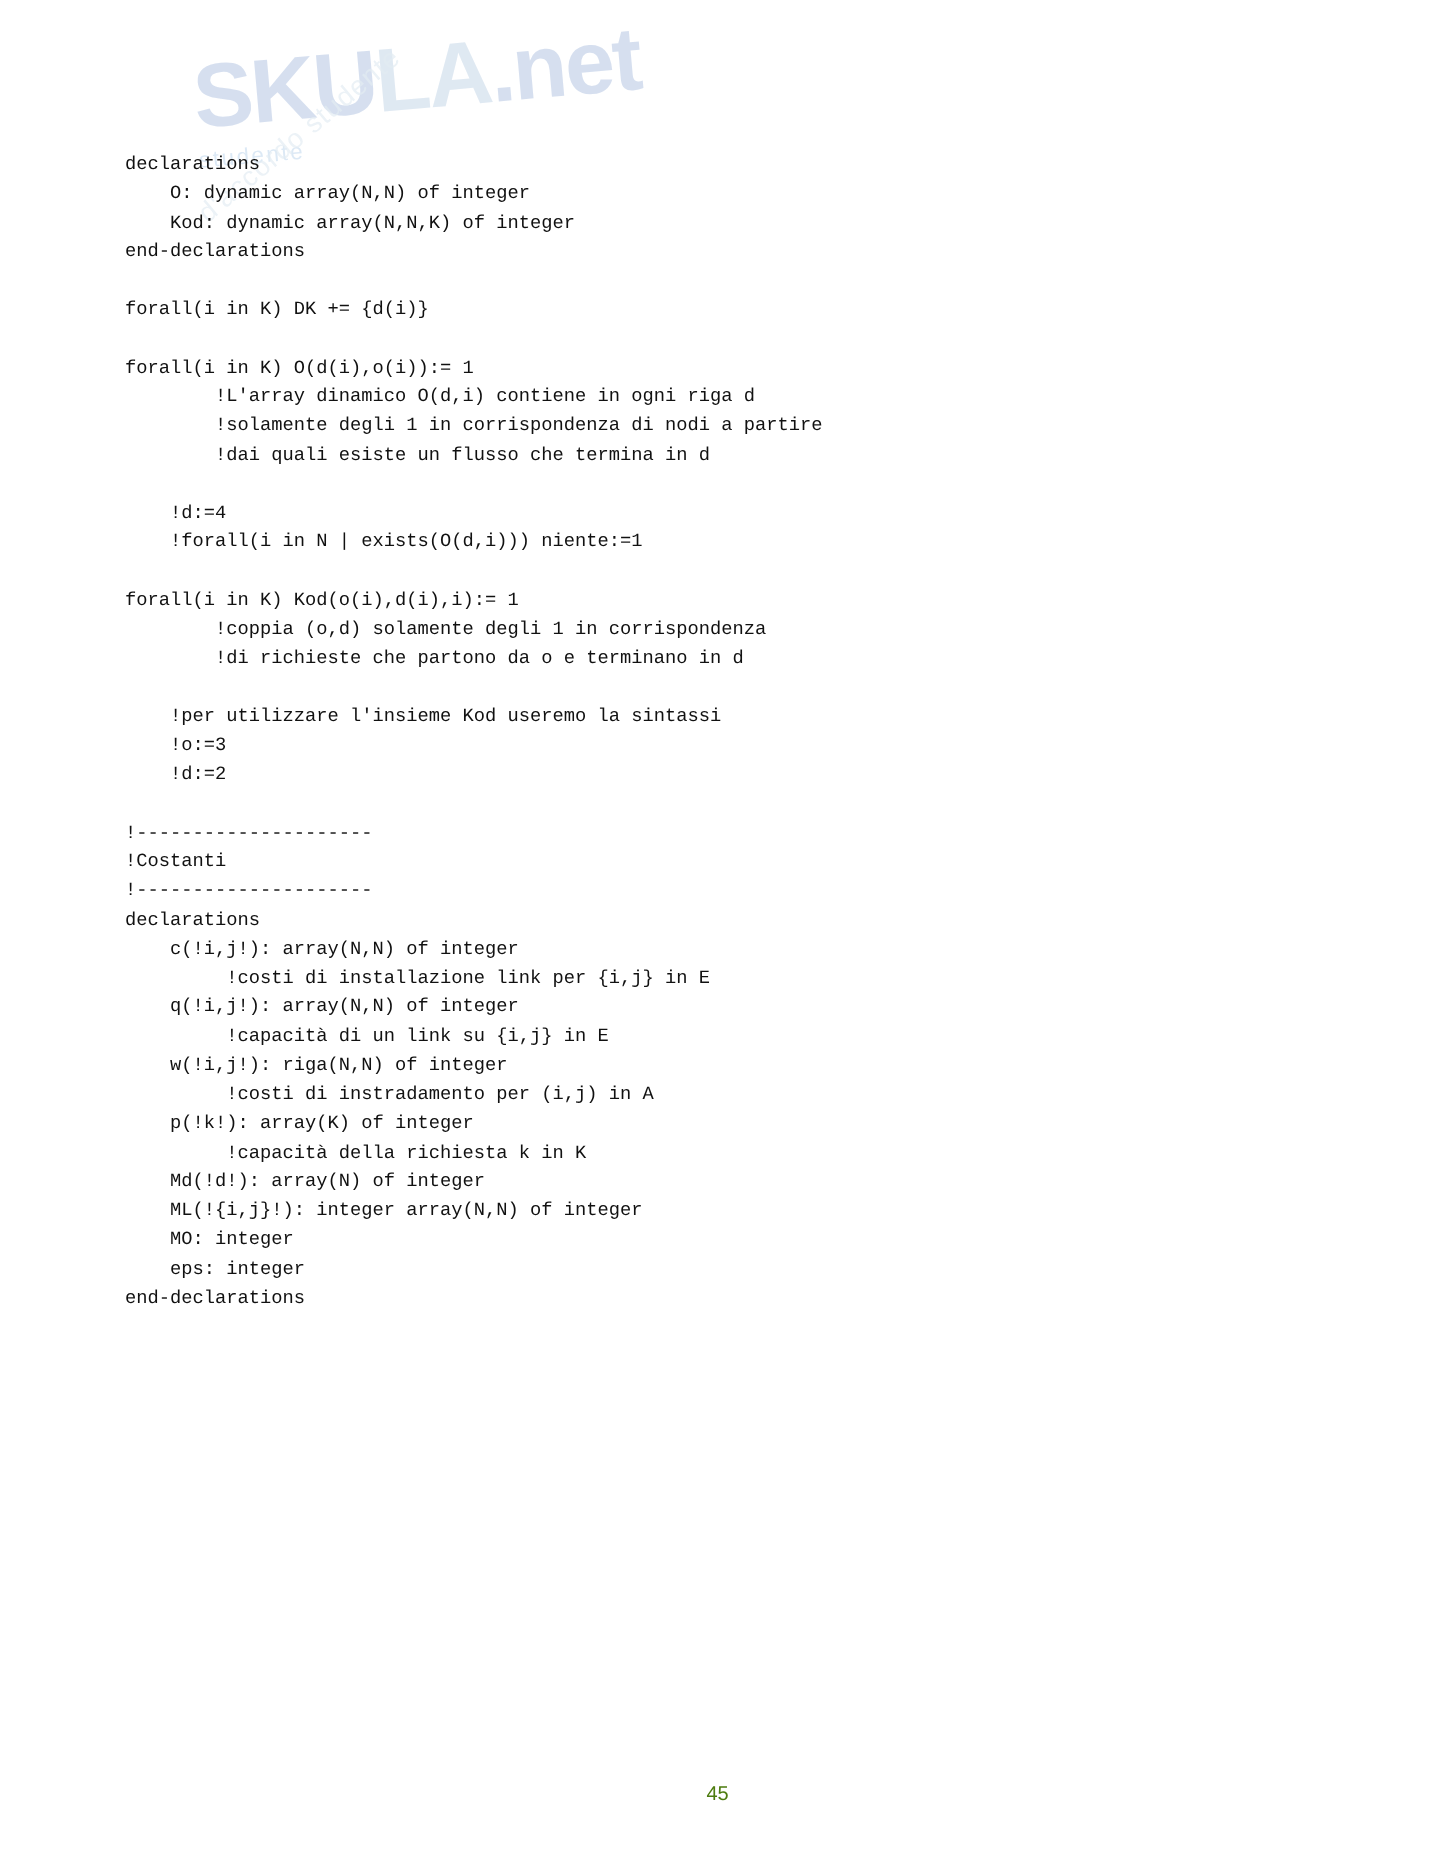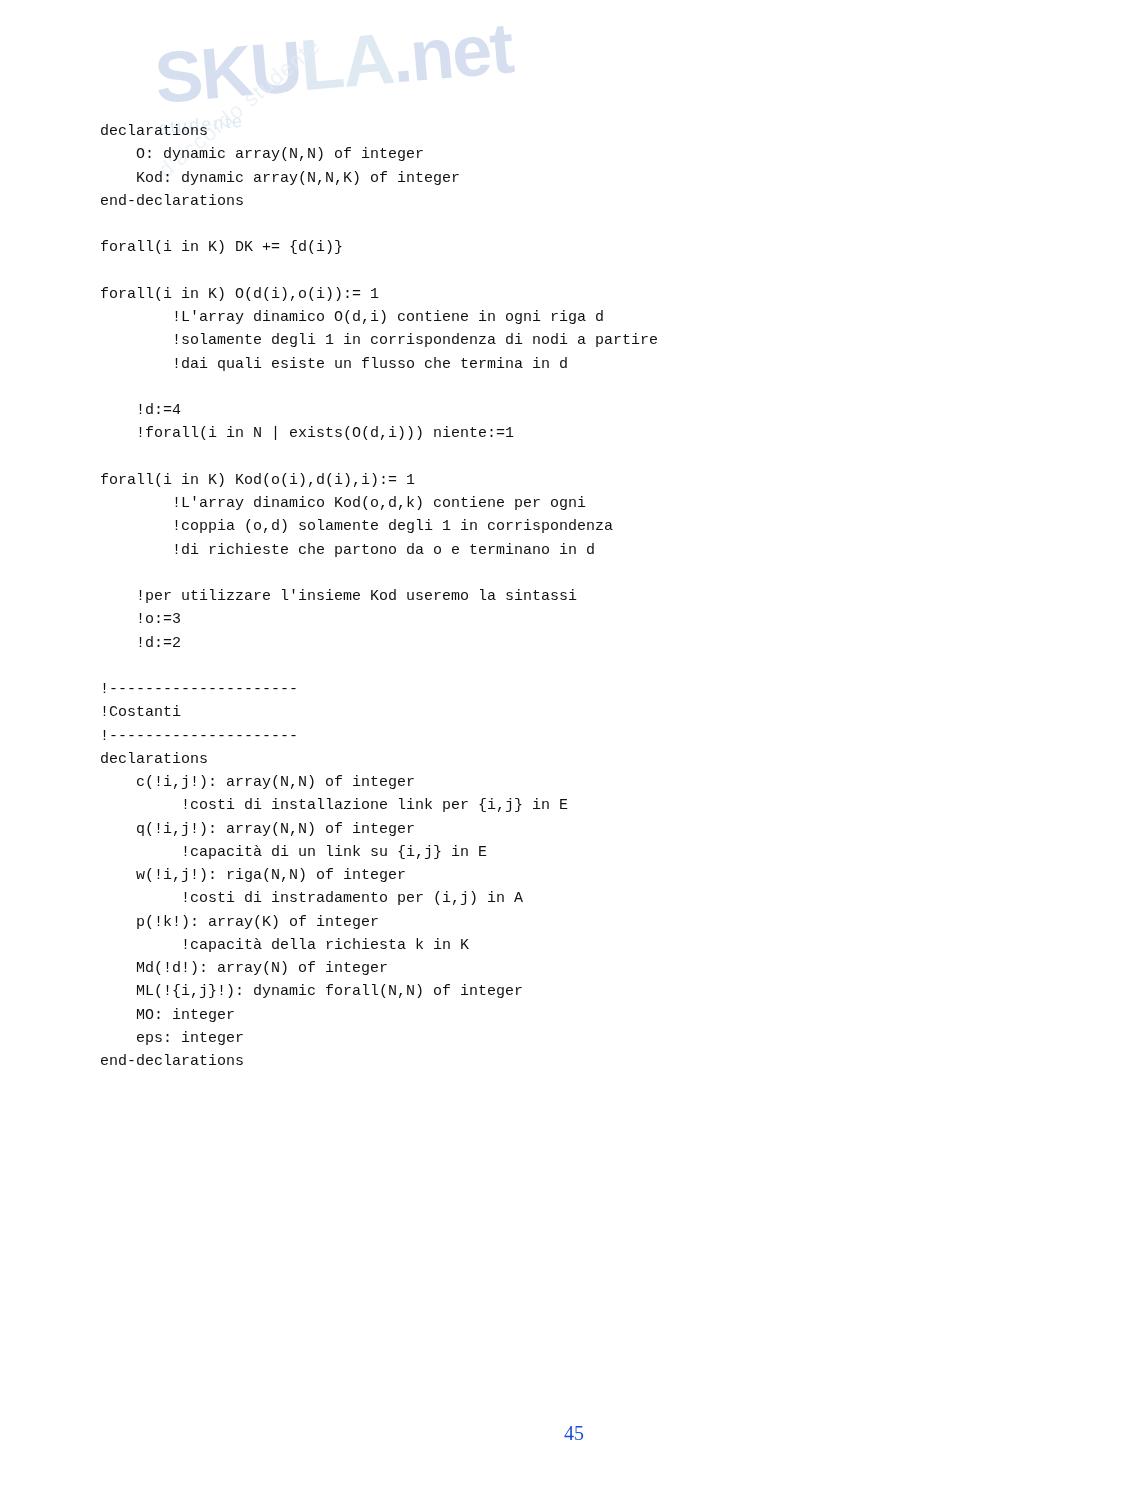--- a/index.html
+++ b/index.html
@@ -93,23 +93,23 @@
       display: block;
       height: 1.55em;
     }
 
     
     .page-number {
       position: absolute;
       bottom: 40px;
       left: 50%;
       transform: translateX(-50%);
-      font-family: Liberation Serif, serif;
-      font-size: 20px;
-      color: #1d4ed8;
+      font-family: Liberation Sans, sans-serif;
+      font-size: 16px;
+      color: #4d7c0f;
       z-index: 2;
     }
   </style>
 </head>
 <body>
 
 <div class="page-container">
 
   <div class="watermark">
     <div class="watermark-logo">
@@ -129,42 +129,41 @@
       <span class="empty-line"></span>
       <span class="code-line">forall(i in K) O(d(i),o(i)):= 1</span>
       <span class="code-line">        !L'array dinamico O(d,i) contiene in ogni riga d</span>
       <span class="code-line">        !solamente degli 1 in corrispondenza di nodi a partire</span>
       <span class="code-line">        !dai quali esiste un flusso che termina in d</span>
       <span class="empty-line"></span>
       <span class="code-line">    !d:=4</span>
       <span class="code-line">    !forall(i in N | exists(O(d,i))) niente:=1</span>
       <span class="empty-line"></span>
       <span class="code-line">forall(i in K) Kod(o(i),d(i),i):= 1</span>
-      <span class="code-line">        !L'array dinamico Kod(o,d,k) contiene per ogni</span>
       <span class="code-line">        !coppia (o,d) solamente degli 1 in corrispondenza</span>
       <span class="code-line">        !di richieste che partono da o e terminano in d</span>
       <span class="empty-line"></span>
       <span class="code-line">    !per utilizzare l'insieme Kod useremo la sintassi</span>
       <span class="code-line">    !o:=3</span>
       <span class="code-line">    !d:=2</span>
       <span class="empty-line"></span>
       <span class="code-line">!---------------------</span>
       <span class="code-line">!Costanti</span>
       <span class="code-line">!---------------------</span>
       <span class="code-line">declarations</span>
       <span class="code-line">    c(!i,j!): array(N,N) of integer</span>
       <span class="code-line">         !costi di installazione link per {i,j} in E</span>
       <span class="code-line">    q(!i,j!): array(N,N) of integer</span>
       <span class="code-line">         !capacità di un link su {i,j} in E</span>
       <span class="code-line">    w(!i,j!): riga(N,N) of integer</span>
       <span class="code-line">         !costi di instradamento per (i,j) in A</span>
       <span class="code-line">    p(!k!): array(K) of integer</span>
       <span class="code-line">         !capacità della richiesta k in K</span>
       <span class="code-line">    Md(!d!): array(N) of integer</span>
-      <span class="code-line">    ML(!{i,j}!): dynamic forall(N,N) of integer</span>
+      <span class="code-line">    ML(!{i,j}!): integer array(N,N) of integer</span>
       <span class="code-line">    MO: integer</span>
       <span class="code-line">    eps: integer</span>
       <span class="code-line">end-declarations</span>
     </div>
 
   <div class="page-number">45</div>
 
 </div>
 
 </body></html>

